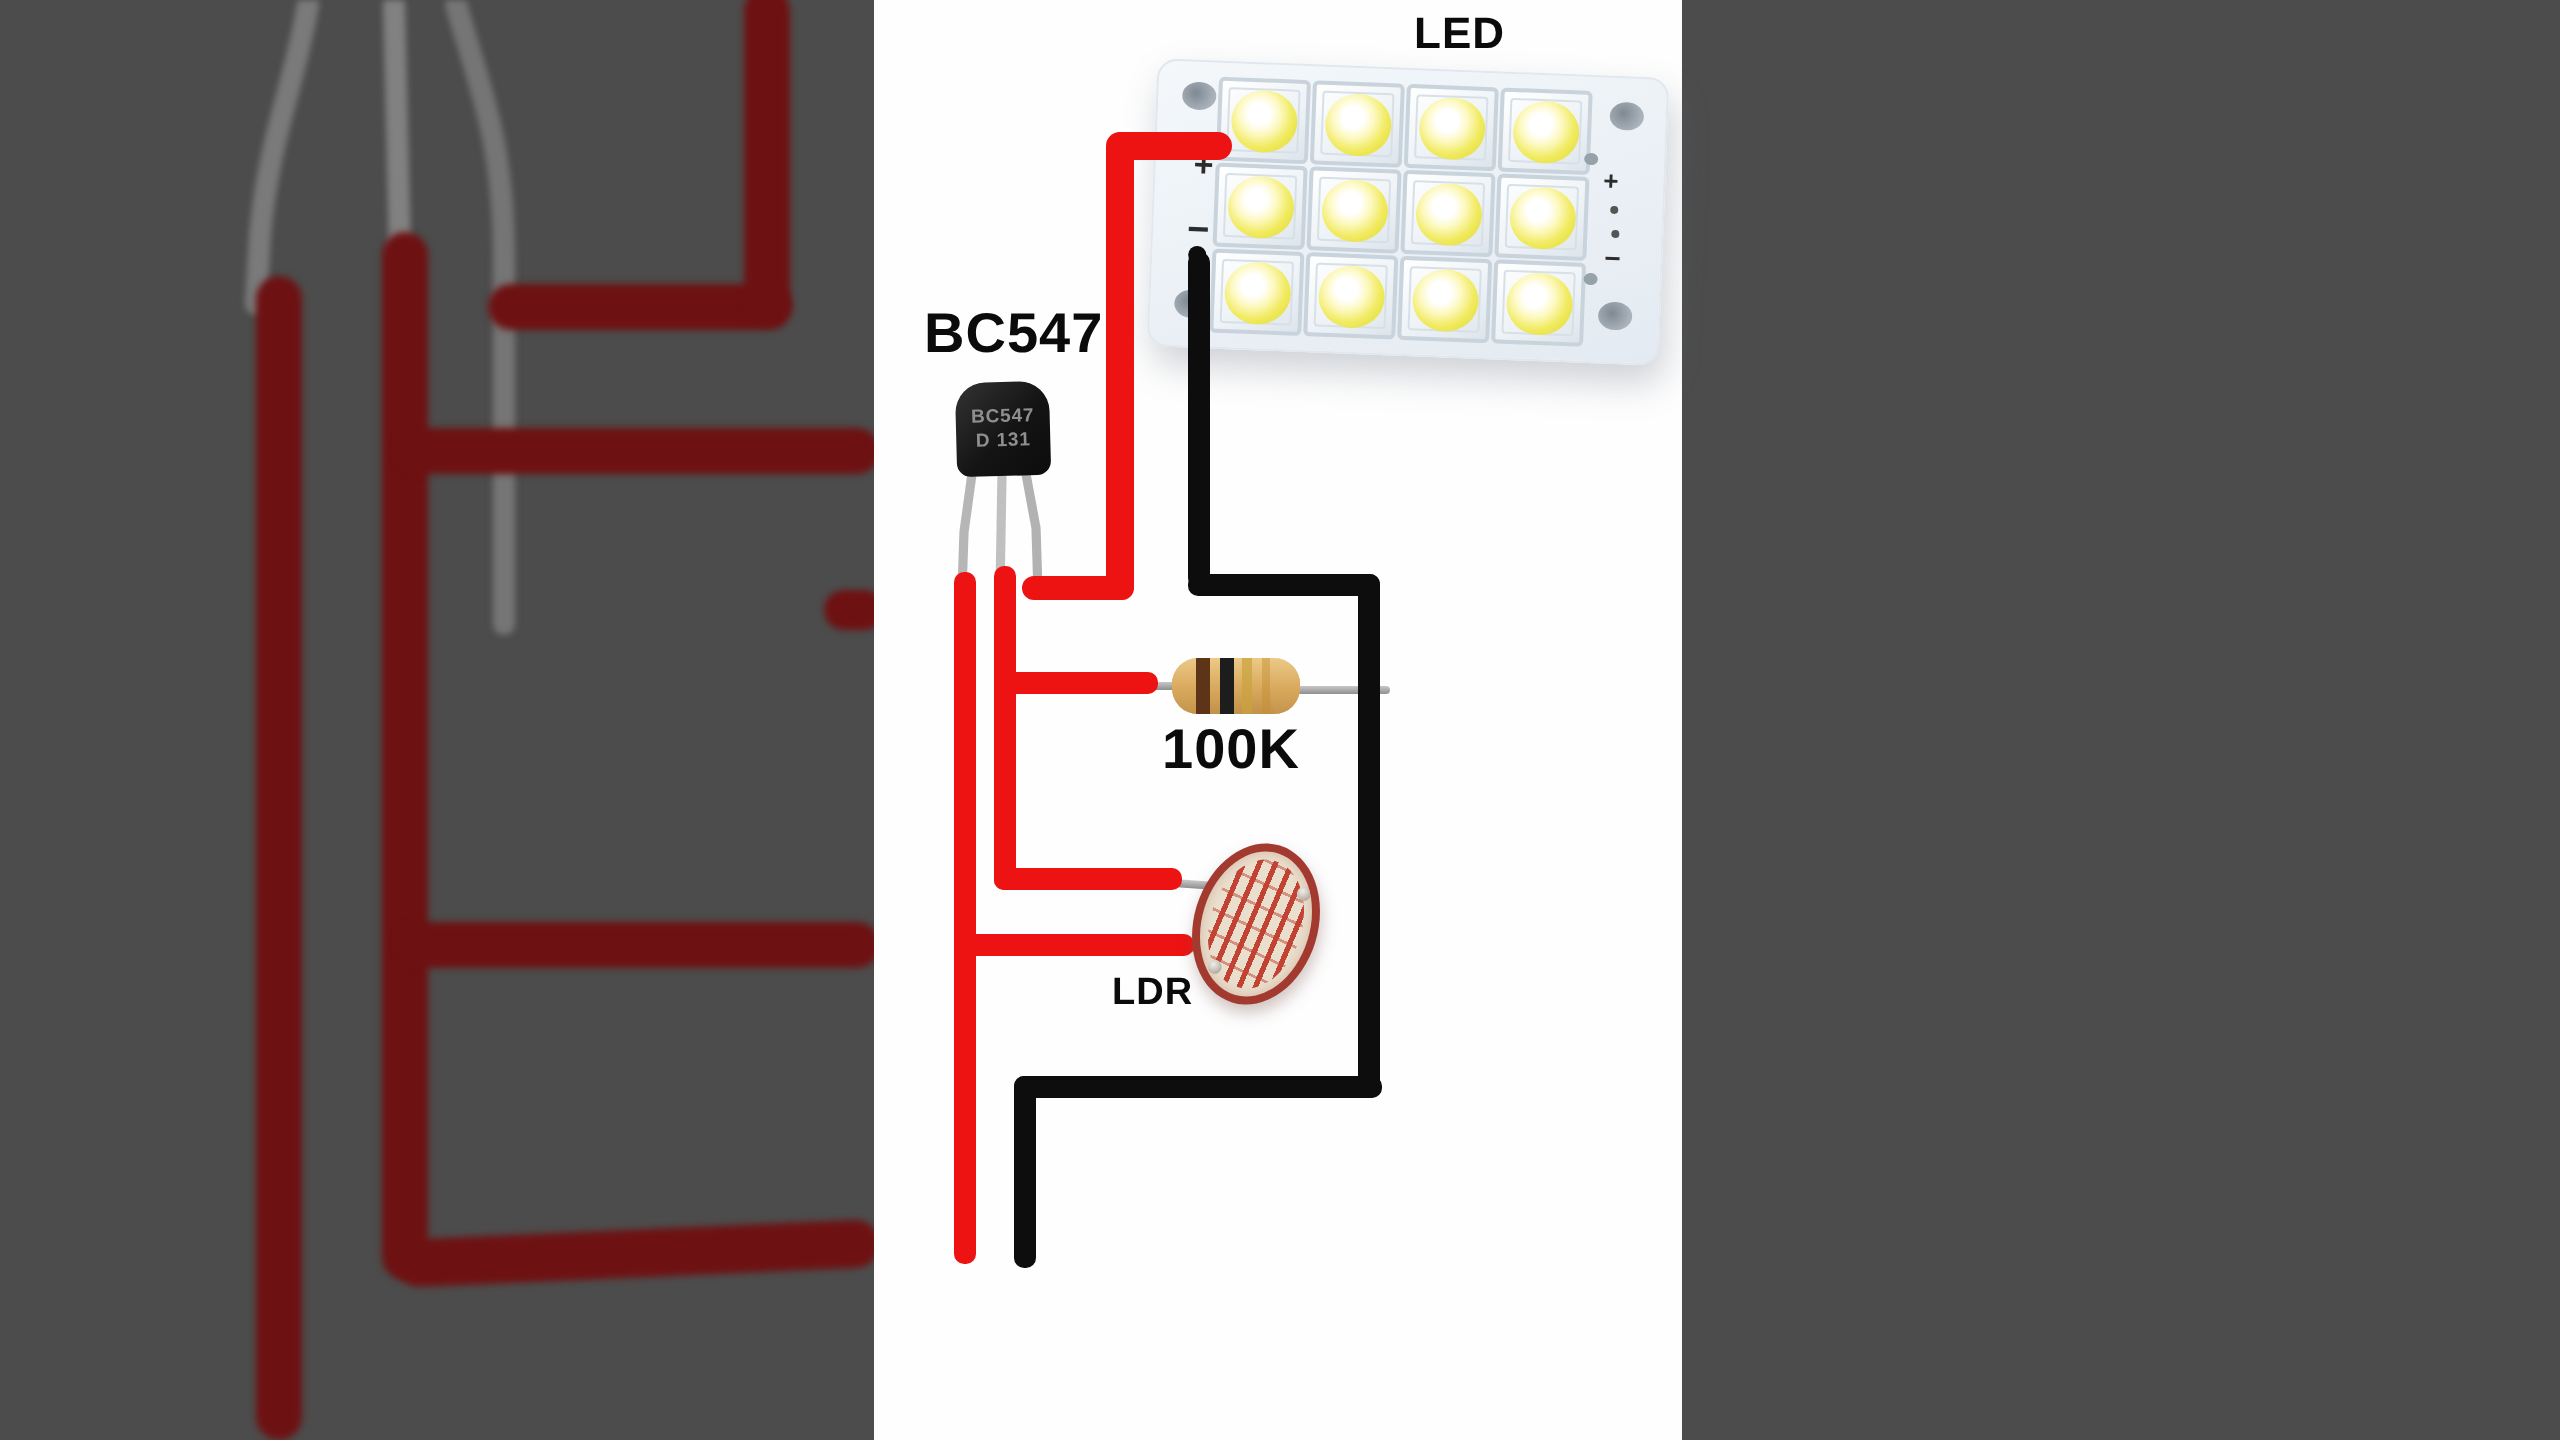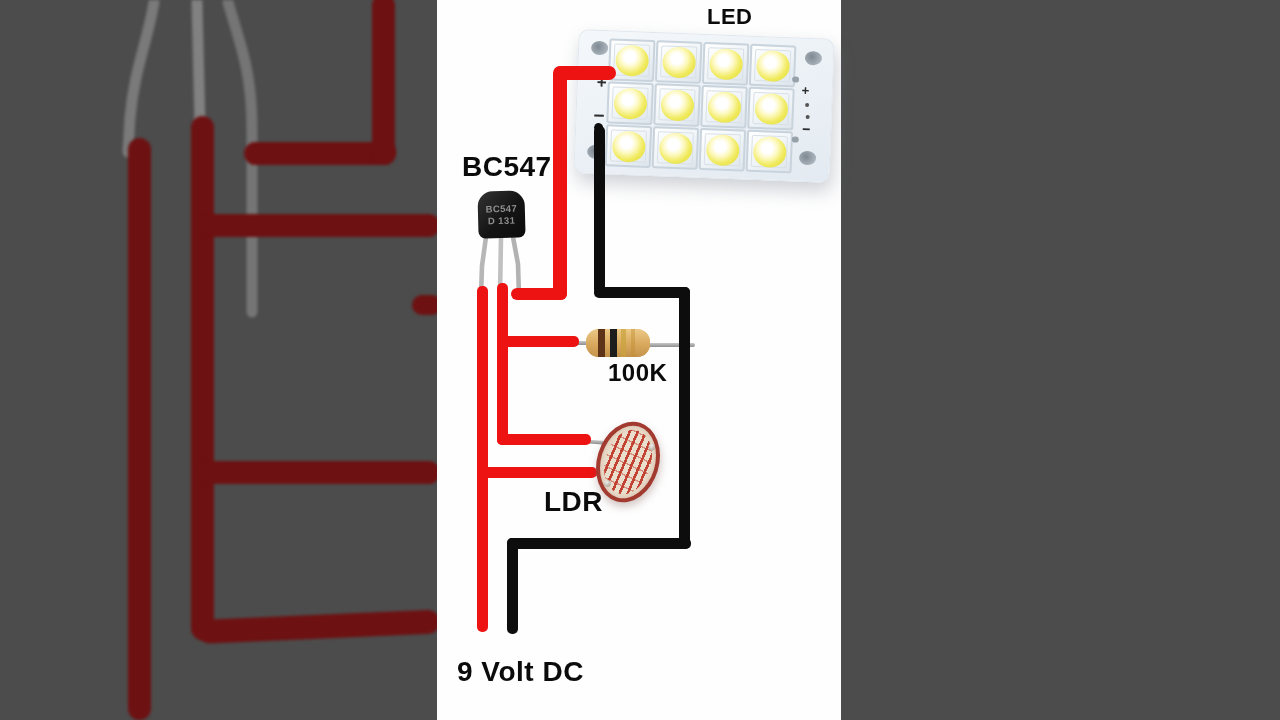--- a/index.html
+++ b/index.html
@@ -127,23 +127,22 @@
       <div class="pcb-dot" style="left:216px;top:98px;width:7px;height:6px"></div>
       <div class="panel-mark" style="left:224px;top:44px;font-size:13px">+</div>
       <div class="pcb-dot" style="left:228px;top:64px;width:4px;height:4px;background:#555"></div>
       <div class="pcb-dot" style="left:229px;top:76px;width:4px;height:4px;background:#555"></div>
       <div class="panel-mark" style="left:226px;top:82px;font-size:14px">−</div>
       <div class="solder-dot" style="left:18px;top:92px"></div>
     </div>
 
     <div class="lbl" style="left:707px;top:4px;font-size:22px">LED</div>
     <div class="lbl" style="left:462px;top:151px;font-size:28px">BC547</div>
-    <div class="lbl" style="left:608px;top:359px;font-size:24px">100K</div>
-    <div class="lbl" style="left:544px;top:486px;font-size:28px">LDR</div>
-    <div class="lbl" style="left:457px;top:656px;font-size:28px">9 Volt DC</div>
+    <div class="lbl" style="left:581px;top:359px;font-size:28px">100K</div>
+    <div class="lbl" style="left:556px;top:486px;font-size:19px">LDR</div>
 
     <svg class="lead-svg" style="left:470px;top:236px;width:60px;height:62px" viewBox="0 0 60 62">
       <path d="M16,1 L12,30 L11,60" fill="none" stroke="#b6b6b6" stroke-width="4.6" stroke-linecap="round" stroke-linejoin="round"></path>
       <path d="M31,1 L30,60" fill="none" stroke="#c0c0c0" stroke-width="4.6" stroke-linecap="round"></path>
       <path d="M43,1 L48,28 L49,60" fill="none" stroke="#b2b2b2" stroke-width="4.6" stroke-linecap="round" stroke-linejoin="round"></path>
     </svg>
 
     <div class="res-lead" style="left:570px;top:341px;width:26px"></div>
     <div class="res-lead" style="left:645px;top:343px;width:50px"></div>
 

